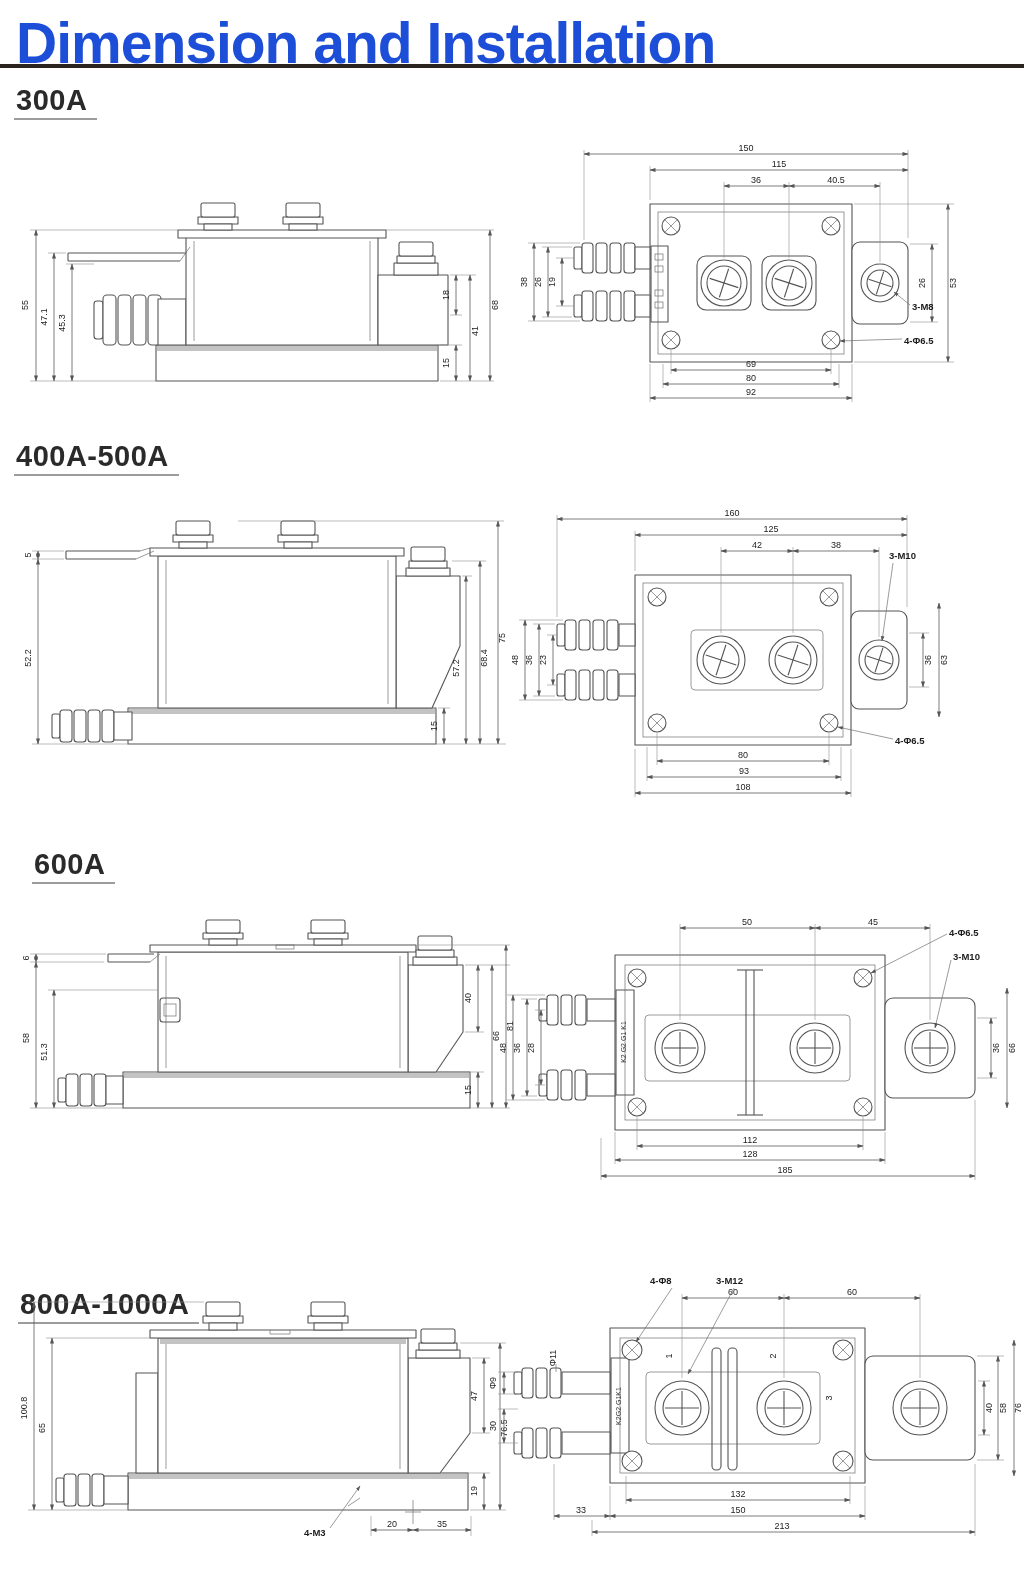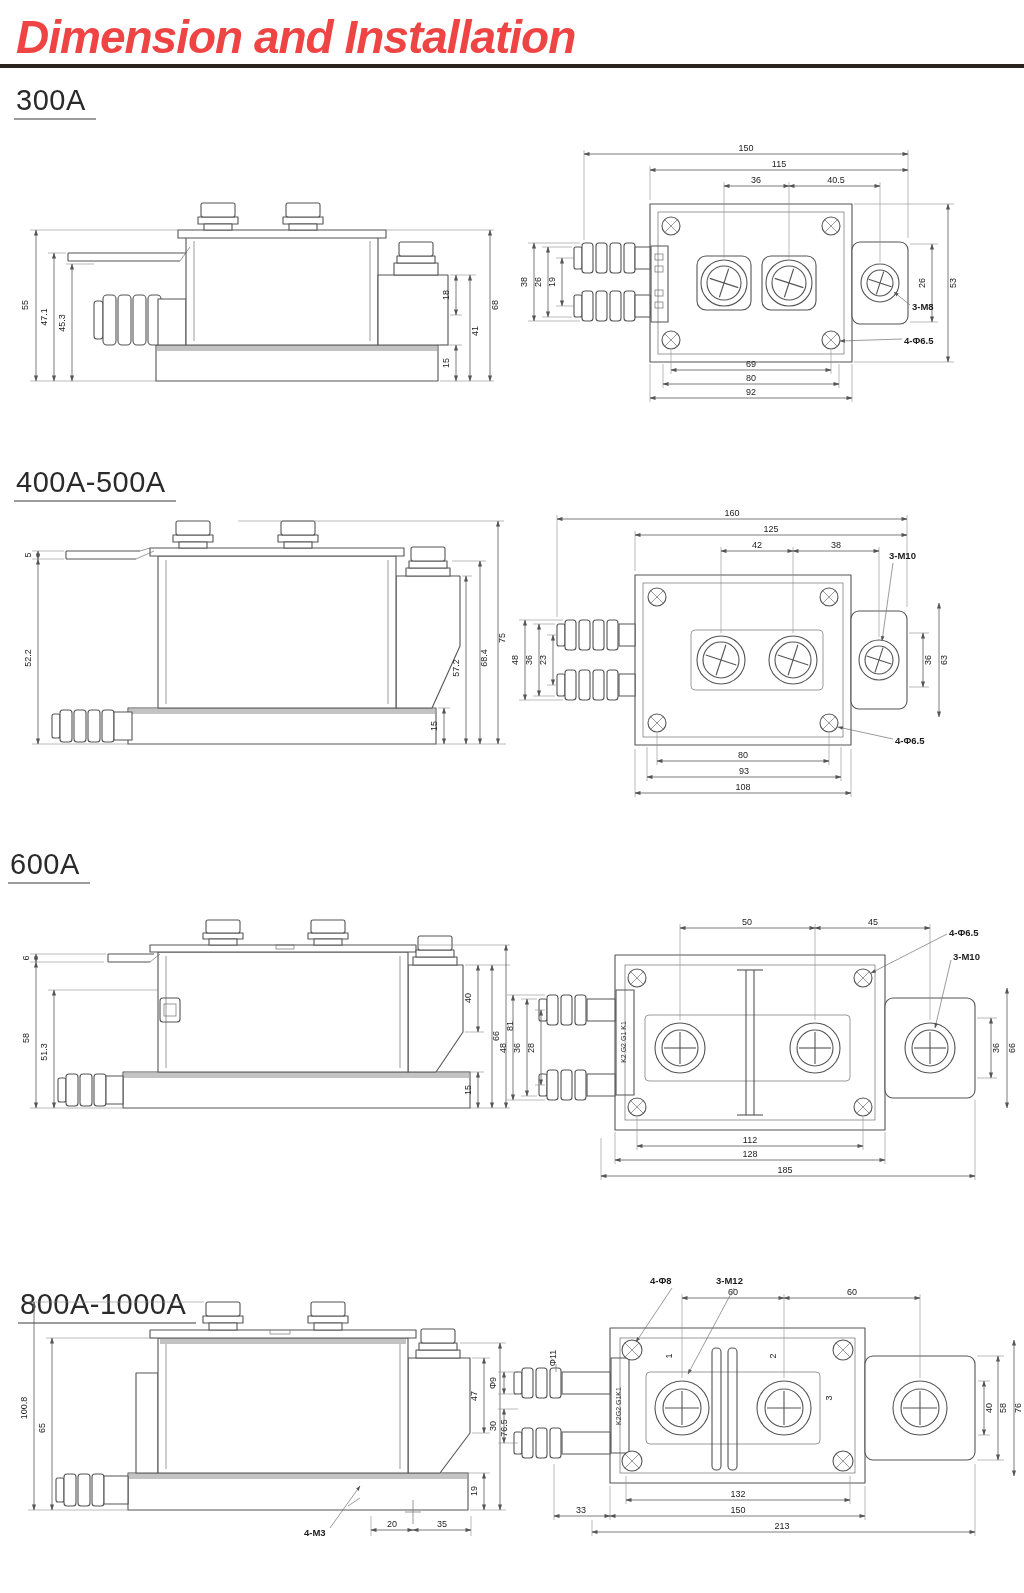--- a/index.html
+++ b/index.html
@@ -1,20 +1,20 @@
 <!DOCTYPE html>
 <html><head>
 <meta charset="utf-8">
 <style>
   *{margin:0;padding:0;box-sizing:border-box}
   html,body{background:#fff}
   body{width:1024px;height:1593px;position:relative;font-family:"Liberation Sans",sans-serif;overflow:hidden}
-  .title{position:absolute;left:16px;top:10px;font-size:46px;font-weight:bold;font-style:italic;letter-spacing:-1px;color:#ef4444}
+  .title{position:absolute;left:16px;top:10px;font-size:57px;font-weight:bold;letter-spacing:-1px;color:#1d4ed8}
   .title-rule{position:absolute;left:0;top:64px;width:1024px;height:4px;background:#2b241e}
-  .sec-h{position:absolute;font-size:29px;color:#2a2a2a;border-bottom:2px solid #9c9c9c;padding:0 10px 1px 2px;font-weight:normal;letter-spacing:0.5px}
+  .sec-h{position:absolute;font-size:29px;color:#2a2a2a;border-bottom:2px solid #9c9c9c;padding:0 10px 1px 2px;font-weight:bold;letter-spacing:0.5px}
   svg{position:absolute;overflow:visible}
   .ln{stroke:#555;stroke-width:1.1;fill:none;stroke-linejoin:round}
   .lnf{stroke:#555;stroke-width:1.1;fill:#fff;stroke-linejoin:round}
   .thin{stroke:#707070;stroke-width:.7;fill:none}
   .dim{stroke:#5c5c5c;stroke-width:.8;fill:none}
   .ext{stroke:#8d8d8d;stroke-width:.6;fill:none}
   .shade{fill:#c3c3c3;stroke:none}
   .dt{font-size:9px;fill:#1c1c1c}
   .db{font-size:9.5px;font-weight:bold;fill:#1c1c1c}
   .dk{font-size:7px;fill:#333}
@@ -27,22 +27,22 @@
     <marker id="ar" viewBox="0 0 10 10" refX="9.2" refY="5" markerWidth="7.5" markerHeight="7.5" orient="auto-start-reverse">
       <path d="M0,1.6 L10,5 L0,8.4 z" fill="#555"></path>
     </marker>
   </defs>
 </svg>
 
 <div class="title">Dimension and Installation</div>
 <div class="title-rule"></div>
 
 <div class="sec-h" style="left:14px;top:84px">300A</div>
-<div class="sec-h" style="left:14px;top:466px">400A-500A</div>
-<div class="sec-h" style="left:8px;top:848px">600A</div>
+<div class="sec-h" style="left:14px;top:440px">400A-500A</div>
+<div class="sec-h" style="left:32px;top:848px">600A</div>
 <div class="sec-h" style="left:18px;top:1288px">800A-1000A</div>
 
 <svg style="left:8px;top:185px" width="500" height="215">
   <g>
     <rect class="lnf" x="148" y="160" width="282" height="36"></rect>
     <rect class="shade" x="149" y="161" width="280" height="5"></rect>
     <rect class="lnf" x="86" y="116" width="9" height="38" rx="3"></rect>
     <rect class="lnf" x="95" y="110" width="13" height="50" rx="4"></rect>
     <rect class="lnf" x="110" y="110" width="13" height="50" rx="4"></rect>
     <rect class="lnf" x="125" y="110" width="13" height="50" rx="4"></rect>

